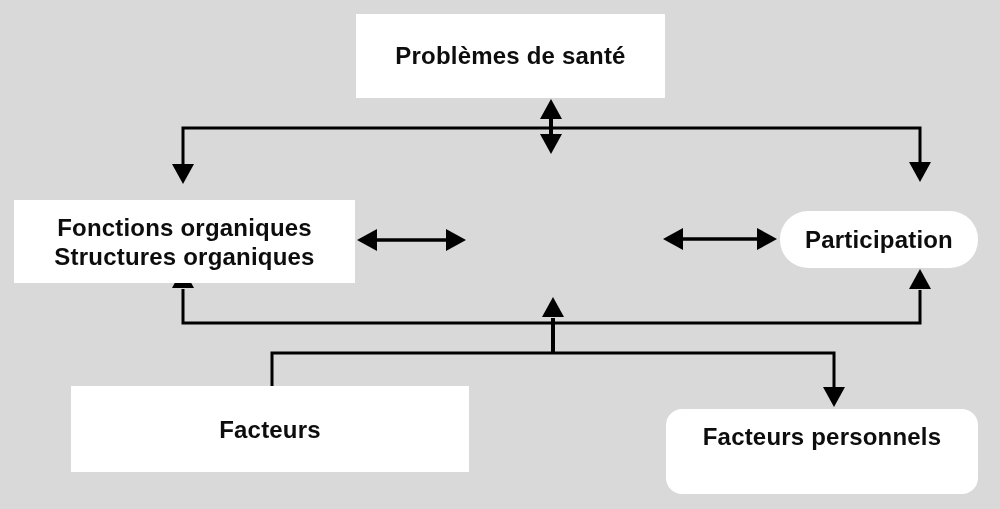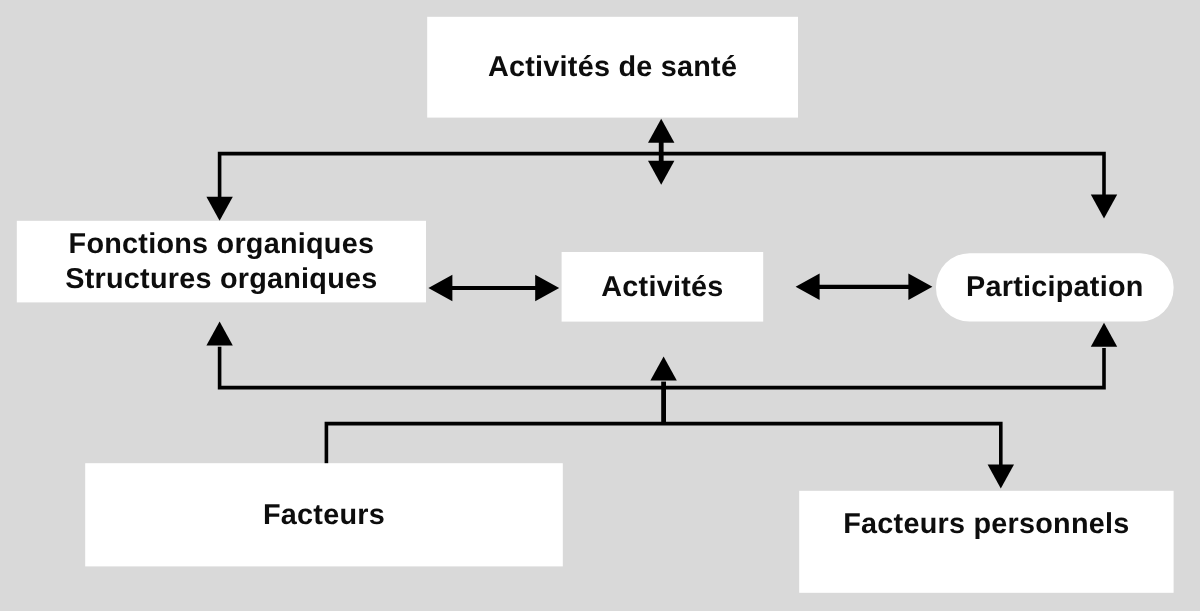--- a/index.html
+++ b/index.html
@@ -27,29 +27,30 @@
     align-items:center;
     justify-content:center;
     text-align:center;
     font-weight:700;
     font-size:24px;
     line-height:29px;
     color:#0d0d0d;
     letter-spacing:0.2px;
   }
   .node.health{left:356px;top:14px;width:309px;height:84px;line-height:30px;}
-  .node.body{left:14px;top:184px;width:341px;height:68px;}
+  .node.body{left:14px;top:200px;width:341px;height:83px;}
   .node.activities{left:468px;top:210px;width:168px;height:58px;}
   .node.participation{left:780px;top:211px;width:198px;height:57px;border-radius:28px;}
   .node.environment{left:71px;top:386px;width:398px;height:86px;}
   .node.personal{
     left:666px;top:409px;width:312px;height:85px;
     justify-content:flex-start;
     padding-top:13px;
     box-sizing:border-box;
+    border-radius:16px;
   }
   .node span{display:block;}
   .node span:empty{display:none;}
 </style>
 </head>
 <body>
 
 <div class="canvas">
 
   <svg class="arrows" viewBox="0 0 1000 509" xmlns="http://www.w3.org/2000/svg">
@@ -90,32 +91,28 @@
       <polygon points="834,407 823,387 845,387" fill="#000"></polygon>
     </g>
 
     <g>
       <path d="M553,318 L553,353" fill="none" stroke="#000" stroke-width="4"></path>
       <polygon points="553,297 542,317 564,317" fill="#000"></polygon>
     </g>
   </svg>
 
   <div class="node health">
-    <span>Activités de santé</span>
+    <span>Problèmes de santé</span>
   </div>
 
   <div class="node body">
     <span>Fonctions organiques</span>
     <span>Structures organiques</span>
   </div>
 
-  <div class="node activities">
-    <span>Activités</span>
-
-  </div>
 
   <div class="node participation">
     <span>Participation</span>
 
   </div>
 
   <div class="node environment">
     <span>Facteurs</span>
   </div>
 

